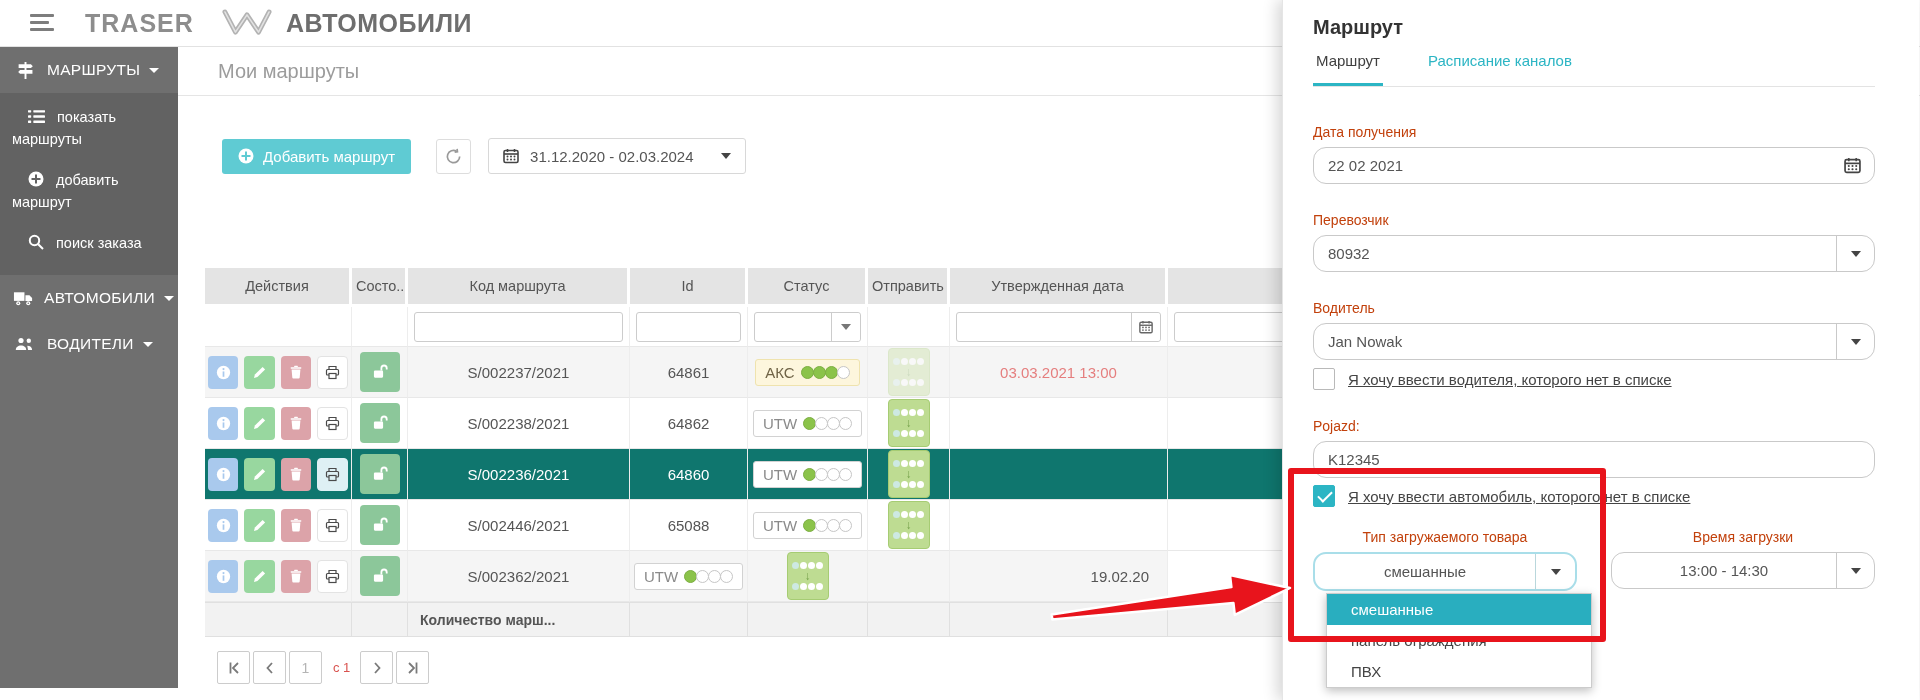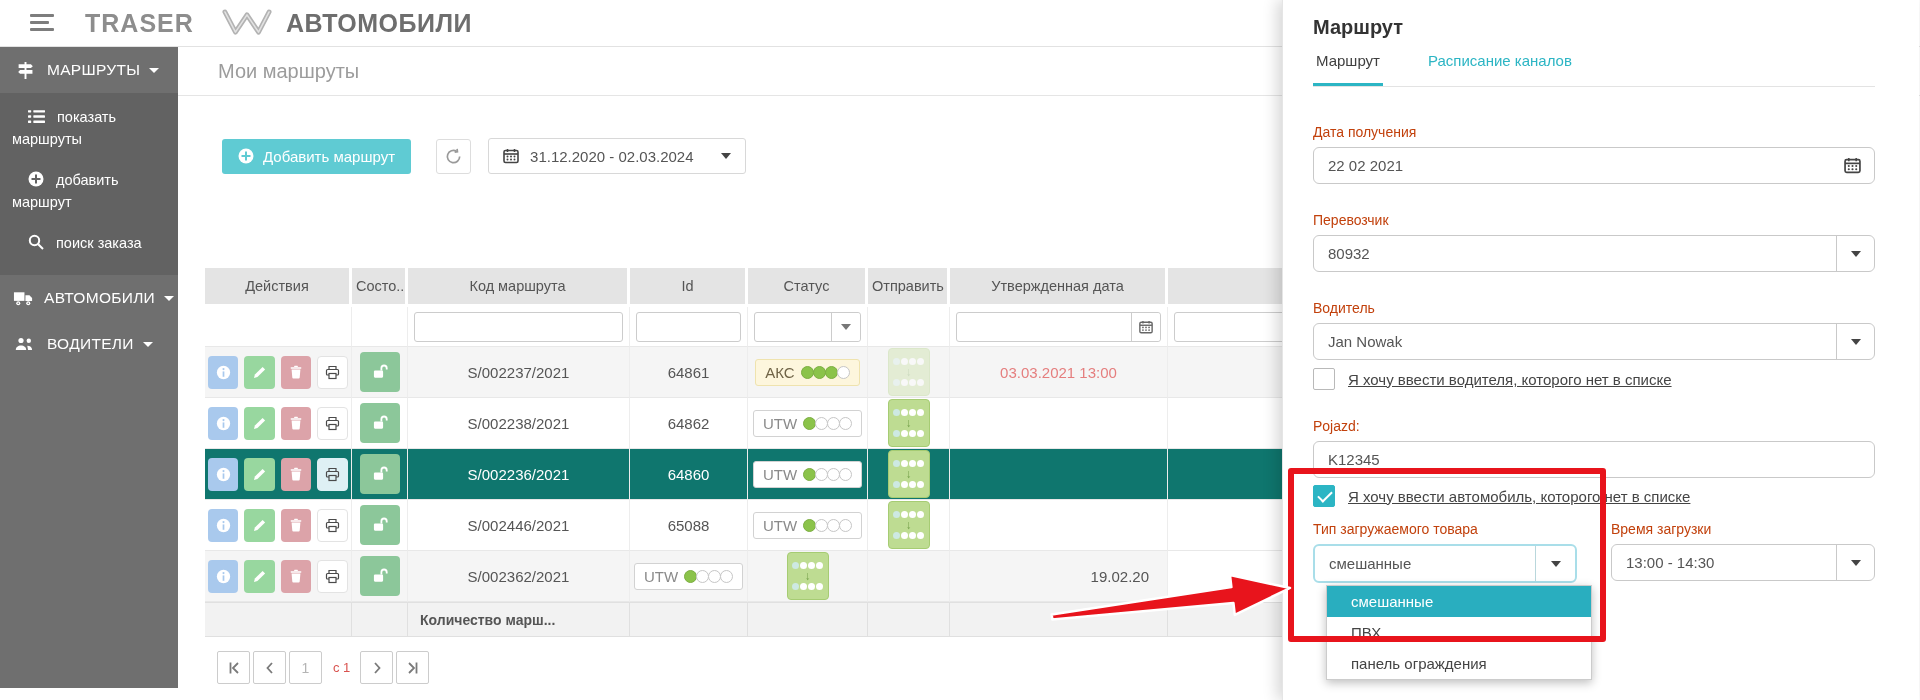--- a/index.html
+++ b/index.html
@@ -104,38 +104,38 @@
            z-index:40; box-shadow:-5px 0 14px rgba(0,0,0,.16); border-left:1px solid #e5e5e5;
            padding:0 44px 16px 30px; }
   .panel-title { margin-top:15px; font-size:20px; font-weight:bold; color:#333; line-height:24px; }
   .tabs { margin-top:13px; border-bottom:1px solid #e3e3e3; display:flex; gap:42px; }
   .tab { padding:0 3px 13px; font-size:15px; line-height:18px; cursor:pointer; }
   .tab.active { color:#3f3f3f; border-bottom:3px solid #2cb5c4; }
   .tab.inactive { color:#2cb5c4; }
   .fgroup { margin-top:28px; }
   .fgroup.first { margin-top:37px; }
   .flabel { font-size:14px; color:#c2410c; line-height:17px; margin-bottom:6px; }
-  .fcontrol { height:37px; border:1px solid #c9c9c9; border-radius:6px; display:flex;
+  .fcontrol { height:37px; border:1px solid #c9c9c9; border-radius:13px; display:flex;
               align-items:center; color:#555; font-size:15px; background:#fff; }
   .fcontrol input { border:none; outline:none; flex:1; padding:0 14px; font:inherit; color:#555;
                     min-width:0; background:transparent; }
   .ftext { flex:1; padding:0 14px; }
   .fcaret { width:38px; align-self:stretch; border-left:1px solid #c9c9c9; display:flex;
             align-items:center; justify-content:center; cursor:pointer; }
   .fcal { width:44px; align-self:stretch; display:flex; align-items:center; justify-content:center;
           color:#444; cursor:pointer; }
   .checkline { display:flex; align-items:center; gap:13px; font-size:15px; color:#444;text-decoration:underline; }
   .checkline.cb1 { margin-top:8px; }
   .checkline.cb2 { margin-top:7px; }
   .cb { width:22px; height:22px; border:1px solid #b9b9b9; border-radius:2px; background:#fff;
         position:relative; cursor:pointer; flex:none; }
   .cb.checked { background:#2cb5c4; border-color:#2cb5c4; }
   .cb.checked::after { content:""; position:absolute; left:4px; top:5px; width:12px; height:6px;
         border-left:2.5px solid #fff; border-bottom:2.5px solid #fff; transform:rotate(-45deg); }
-  .combo-row { display:flex; margin-top:14px; }
+  .combo-row { display:flex; margin-top:22px;text-align:center; }
   .goods { width:264px; position:relative; }
   .goods .fcontrol { border:2px solid #a9dee9; height:39px; }
   .goods .fcaret { border-left:1px solid #b9d7dc; width:40px; }
   .goods-list { position:absolute; top:100%; margin-top:2px; left:13px; width:266px; background:#fff;
                 border:1px solid #ccc; box-shadow:0 3px 9px rgba(0,0,0,.25); z-index:45; }
   .gitem { height:31px; display:flex; align-items:center; padding-left:24px; font-size:15px;
            color:#444; cursor:pointer; }
   .gitem.selected { background:#29aebf; color:#fff; }
   .time { margin-left:34px; width:264px; }
   
@@ -801,22 +801,22 @@
     <div class="goods">
       <div class="flabel">Тип загружаемого товара</div>
       <div class="fcontrol">
         <span class="ftext">смешанные</span>
         <span class="fcaret">
             <span class="tri"></span>
           </span>
       </div>
       <div class="goods-list">
         <div class="gitem selected">смешанные</div>
+        <div class="gitem">панель ограждения</div>
         <div class="gitem">ПВХ</div>
-        <div class="gitem">панель ограждения</div>
       </div>
     </div>
     <div class="time">
       <div class="flabel">Время загрузки</div>
       <div class="fcontrol">
         <span class="ftext">13:00 - 14:30</span>
         <span class="fcaret">
             <span class="tri"></span>
           </span>
       </div>

